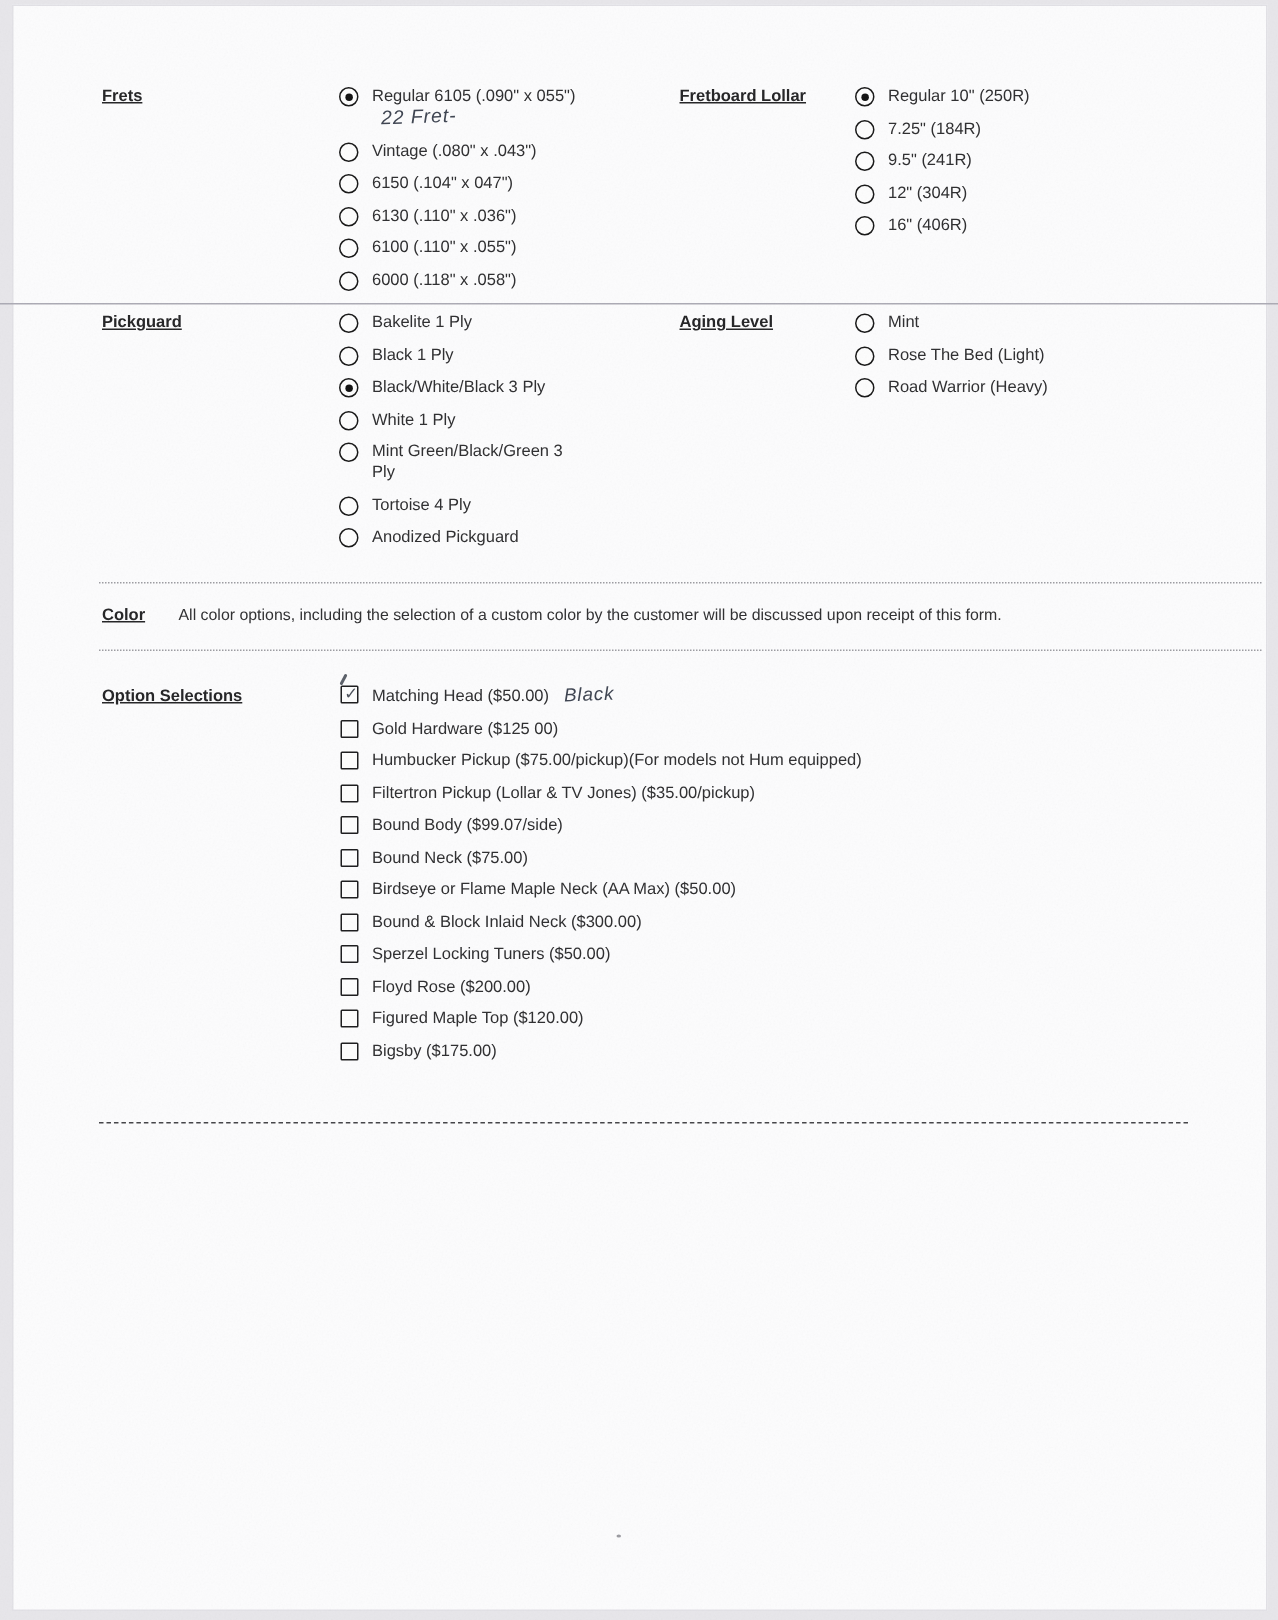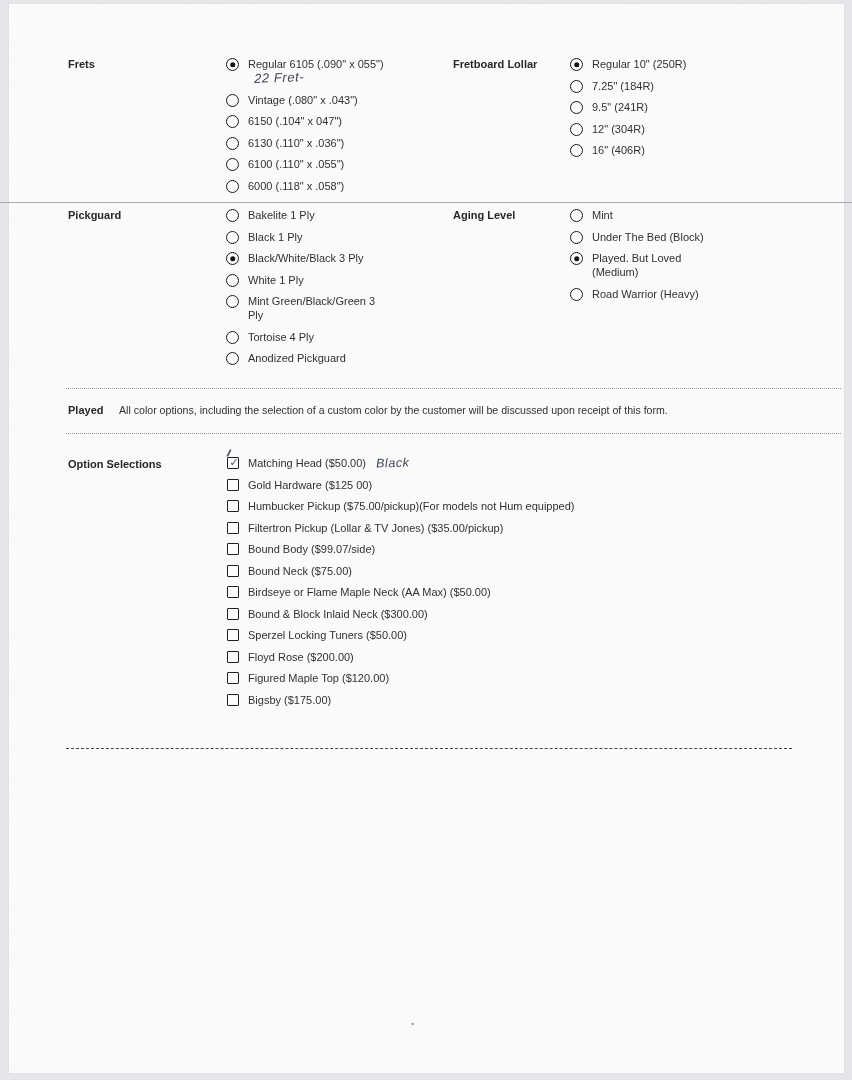--- a/index.html
+++ b/index.html
@@ -10,21 +10,21 @@
     font-family:"Liberation Sans","DejaVu Sans",sans-serif;
     overflow:hidden;
     color:#2d2d2f;
   }
   .paper {
     position:absolute; left:8px; top:3px; width:837px; height:1071px;
     background:#fcfcfd; border:1px solid #e2e1e6;
   }
   .noise { position:absolute; left:0; top:0; width:852px; height:1080px; pointer-events:none; opacity:.05; }
   .sec { position:absolute; left:0; width:100%; }
-  .lbl { position:absolute; font-weight:bold; font-size:11px; color:#232325; white-space:nowrap; }
+  .lbl { position:absolute; font-weight:bold; font-size:11px; color:#232325; white-space:nowrap;text-decoration:underline; }
   ul.opts { list-style:none; position:absolute; top:0; }
   li.opt { display:flex; align-items:flex-start; margin-bottom:7.5px; position:relative; }
   .ctrl { flex:none; position:relative; margin-right:9px; margin-top:1px; }
   .radio { width:13px; height:13px; border:1.7px solid #161616; border-radius:50%; background:#fdfdfd; }
   .radio.on::after {
     content:""; position:absolute; left:50%; top:50%; width:5.5px; height:5.5px;
     transform:translate(-50%,-50%); background:#101010; border-radius:50%;
   }
   .box { width:12px; height:12px; border:1.6px solid #1b1b1d; border-radius:1px; background:#fdfdfd; }
   .box.on::after { content:"\2713"; position:absolute; left:1.5px; top:-2px; font-size:11px; color:#4b505a; }
@@ -154,36 +154,32 @@
       </ul>
     <div class="lbl lbl-mid">Aging Level</div>
     <ul class="opts col2 radio-list">
 
     <li class="opt">
           <span class="ctrl radio"></span>
           <span class="txtwrap"><span>Mint</span></span>
         </li>
         <li class="opt">
           <span class="ctrl radio"></span>
-          <span class="txtwrap"><span>Under The Bed (Block)</span></span>
-        </li>
-        <li class="opt">
-          <span class="ctrl radio on"></span>
-          <span class="txtwrap"><span>Played. But Loved (Medium)</span></span>
+          <span class="txtwrap"><span>Rose The Bed (Light)</span></span>
         </li>
         <li class="opt">
           <span class="ctrl radio"></span>
           <span class="txtwrap"><span>Road Warrior (Heavy)</span></span>
         </li>
       </ul>
   </div>
 
   <div class="rule-dotted dot1"></div>
   <div class="color-row">
-    <div class="lbl lbl-left">Played</div>
+    <div class="lbl lbl-left">Color</div>
     <div class="color-text">All color options, including the selection of a custom color by the customer will be discussed upon receipt of this form.</div>
   </div>
   <div class="rule-dotted dot2"></div>
 
   <div class="sec sec-options">
     <div class="lbl lbl-left">Option Selections</div>
     <ul class="opts cb-list">
 
     <li class="opt">
           <span class="pen-tick"></span>

